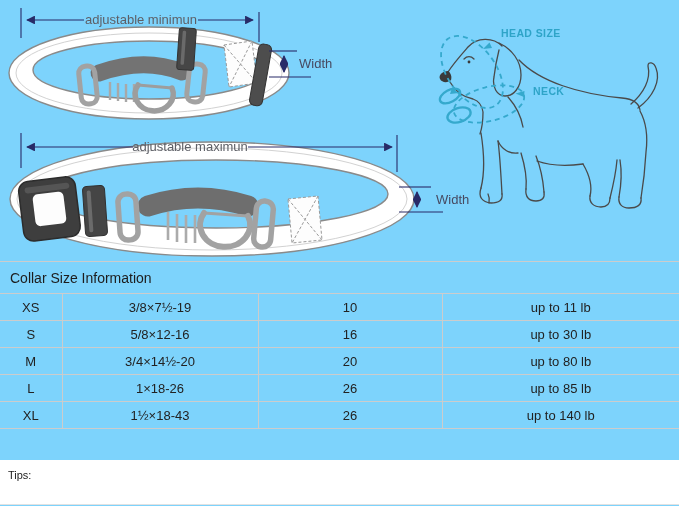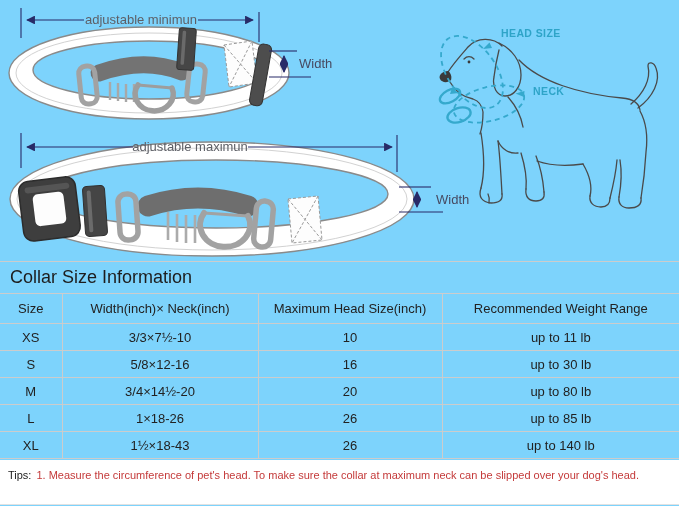--- a/index.html
+++ b/index.html
@@ -18,21 +18,21 @@
     position:absolute;left:0;top:261px;width:679px;
     border-collapse:collapse;table-layout:fixed;
     font-size:13px;color:#222;
   }
   .size-table td,.size-table th{
     border-bottom:1px solid #cccccc;font-weight:normal;text-align:center;
     padding:0;overflow:hidden;white-space:nowrap;
   }
   .title-row td{
     border-top:1px solid #cccccc;text-align:left;padding-left:10px;
-    height:31px;font-size:18px;color:#1d1d1d;
+    height:31px;font-size:14px;color:#1d1d1d;
   }
   .head-row th{height:29px;}
   .data-row td{height:26px;}
   .vline{border-left:1px solid #cccccc;}
   
   .tips{
     position:absolute;left:0;top:460px;width:679px;height:45px;
     display:flex;align-items:flex-start;box-sizing:border-box;
     padding:7px 2px 0 8px;border-bottom:1px solid #e2e2e2;background:#fff;text-align:center;
   }
@@ -214,29 +214,23 @@
     <colgroup>
         <col style="width:62px">
         <col style="width:196px">
         <col style="width:184px">
         <col style="width:237px">
       </colgroup>
     <tbody>
       <tr class="title-row">
         <td colspan="4">Collar Size Information</td>
       </tr>
-      <tr class="head-row">
-        <th>Size</th>
-        <th class="vline">Width(inch)× Neck(inch)</th>
-        <th class="vline">Maximum Head Size(inch)</th>
-        <th class="vline">Recommended Weight Range</th>
-      </tr>
       <tr class="data-row">
         <td>XS</td>
-        <td class="vline">3/3×7½-10</td>
+        <td class="vline">3/8×7½-19</td>
         <td class="vline">10</td>
         <td class="vline">up to 11 lb</td>
       </tr>
       <tr class="data-row">
         <td>S</td>
         <td class="vline">5/8×12-16</td>
         <td class="vline">16</td>
         <td class="vline">up to 30 lb</td>
       </tr>
       <tr class="data-row">
@@ -256,17 +250,16 @@
         <td class="vline">1½×18-43</td>
         <td class="vline">26</td>
         <td class="vline">up to 140 lb</td>
       </tr>
     </tbody>
   </table>
 
   <div class="tips">
     <span class="tips-label">Tips:</span>
     <div class="tips-lines">
-      <div class="tip tip-red">1. Measure the circumference of pet's head.  To make sure the collar at maximum neck can be slipped over your dog's head.</div>
     </div>
   </div>
 
 </div>
 
 </body></html>

